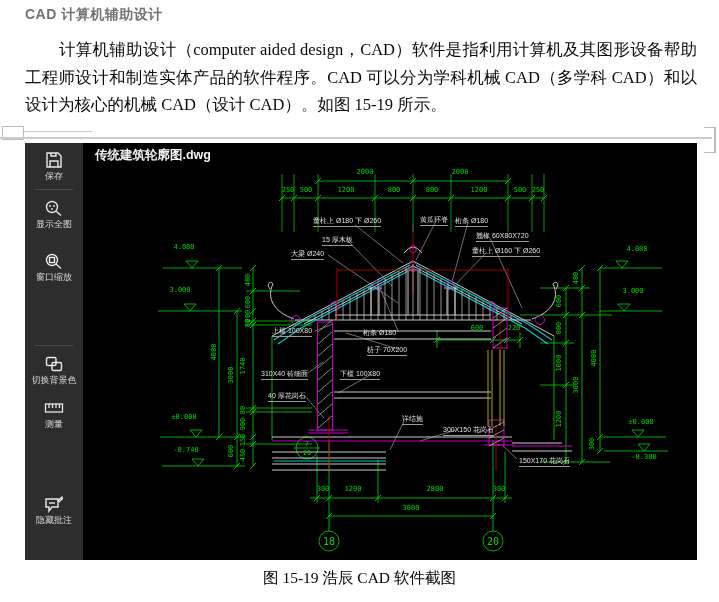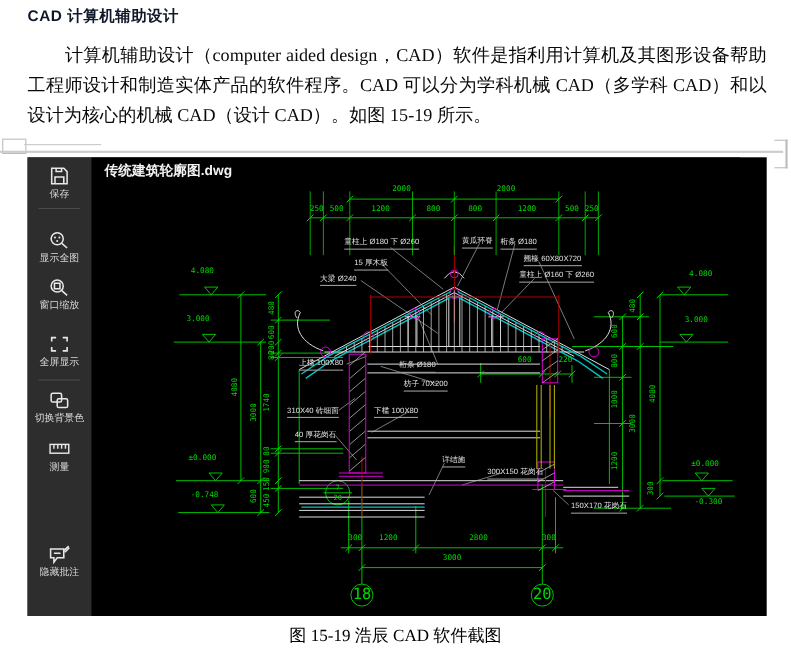--- a/index.html
+++ b/index.html
@@ -1,43 +1,43 @@
 <!DOCTYPE html>
 <html><head>
 <meta charset="utf-8">
 <style>
   html,body{margin:0;padding:0;background:#fff;}
   .page{position:relative;width:719px;height:602px;background:#ffffff;overflow:hidden;
         font-family:"Liberation Serif",serif;}
   .heading{position:absolute;left:25px;top:6px;font-family:"Liberation Sans",sans-serif;
-           font-weight:bold;font-size:14px;color:#0f172a;letter-spacing:.5px;}
+           font-weight:bold;font-size:14px;color:#737373;letter-spacing:.5px;}
   .para{position:absolute;left:25px;top:36px;width:672px;font-size:16.5px;line-height:27.5px;
         color:#0a0a0a;text-align:justify;text-indent:34px;margin:0;}
   .frame-line1{position:absolute;left:22px;top:131px;width:70px;height:0;border-top:1px solid #c9c9c9;}
   .frame-line2{position:absolute;left:0;top:137px;width:712px;height:0;border-top:2px solid #cccccc;}
   .frame-box{position:absolute;left:2px;top:126px;width:20px;height:12px;border:1px solid #bdbdbd;}
   .frame-bracket{position:absolute;left:704px;top:127px;width:10px;height:24px;
                  border-top:1px solid #bdbdbd;border-bottom:1px solid #bdbdbd;border-right:2px solid #bdbdbd;}
-  .shot{position:absolute;left:25px;top:143px;width:648px;height:417px;background:#1d4ed8;}
+  .shot{position:absolute;left:25px;top:143px;width:648px;height:417px;background:#14b8a6;}
   .sidebar{position:absolute;left:0;top:0;width:58px;height:417px;background:#2d2d2d;}
   .canvas{position:absolute;left:58px;top:0;width:614px;height:417px;background:#000;}
   .sb-item{position:absolute;left:0;width:58px;text-align:center;cursor:pointer;}
   .sb-item .ic{display:block;margin:0 auto;}
   .sb-item .lb{display:block;margin-top:2px;font-family:"Liberation Sans",sans-serif;
                font-size:9px;color:#d8d8d8;line-height:10px;}
   .sb-div{position:absolute;left:10px;width:38px;height:0;border-top:1px solid #4a4a4a;}
   #dwg{position:absolute;left:0;top:0;z-index:4;pointer-events:none;}
   .overlay{position:absolute;left:0;top:0;width:719px;height:602px;z-index:6;pointer-events:none;}
   .ttl{position:absolute;font-family:"Liberation Sans",sans-serif;font-weight:bold;
        font-size:12.5px;color:#f2f2f2;white-space:nowrap;}
   .g,.gv{position:absolute;font-family:"DejaVu Sans Mono",monospace;font-size:7px;color:#00d800;
        white-space:nowrap;line-height:7px;}
   .g{transform:translate(-50%,-50%);}
   .gv{transform:translate(-50%,-50%) rotate(-90deg);}
-  .g.ax{font-size:14px;}
+  .g.ax{font-size:10px;}
   .g.dt{font-size:6.5px;}
   .wl{position:absolute;font-size:7px;color:#e0e0e0;white-space:nowrap;line-height:8px;
       border-bottom:1px solid #9a9a9a;padding-bottom:1px;font-family:"Liberation Sans",sans-serif;}
   .caption{position:absolute;left:0;top:568px;width:719px;text-align:center;
            font-size:15.5px;color:#000;}
 </style>
 </head>
 <body>
 
 <div class="page">
@@ -58,21 +58,21 @@
           <g stroke="#e8e8e8" stroke-width="1.4" fill="none">
             <path d="M4,2 H15 L18,5 V16 H4 Z"></path>
               <path d="M7,16 V10 H15 V16"></path>
               <path d="M8,2 V5 H13 V2"></path>
           </g>
         </svg>
         <span class="lb">保存</span>
       </div>
       <div class="sb-div" style="top:46px"></div>
 
-      <div class="sb-item" style="top:66px">
+      <div class="sb-item" style="top:56px">
         <svg class="ic" width="22" height="18" viewBox="0 0 22 18">
           <g stroke="#e8e8e8" stroke-width="1.4" fill="none">
             <circle cx="9" cy="8" r="5.5"></circle>
               <line x1="13.2" y1="12.2" x2="18" y2="16.5"></line>
           </g>
           <circle cx="7" cy="7" r="0.9" fill="#e8e8e8"></circle>
             <circle cx="11" cy="7" r="0.9" fill="#e8e8e8"></circle>
             <circle cx="9" cy="10" r="0.9" fill="#e8e8e8"></circle>
         </svg>
         <span class="lb">显示全图</span>
@@ -82,31 +82,20 @@
         <svg class="ic" width="22" height="18" viewBox="0 0 22 18">
           <g stroke="#e8e8e8" stroke-width="1.4" fill="none">
             <circle cx="9" cy="8" r="5.5"></circle>
               <line x1="13.2" y1="12.2" x2="18" y2="16.5"></line>
             <rect x="6.5" y="5.5" width="5" height="5"></rect>
           </g>
         </svg>
         <span class="lb">窗口缩放</span>
       </div>
 
-      <div class="sb-item" style="top:161px">
-        <svg class="ic" width="22" height="18" viewBox="0 0 22 18">
-          <g stroke="#e8e8e8" stroke-width="1.5" fill="none">
-            <path d="M4,6.5 V3 H8"></path>
-              <path d="M14,3 H18 V6.5"></path>
-              <path d="M18,11.5 V15 H14"></path>
-              <path d="M8,15 H4 V11.5"></path>
-          </g>
-        </svg>
-        <span class="lb">全屏显示</span>
-      </div>
       <div class="sb-div" style="top:202px"></div>
 
       <div class="sb-item" style="top:256px">
         <svg class="ic" width="22" height="18" viewBox="0 0 22 18">
           <g stroke="#e8e8e8" stroke-width="1.3" fill="none">
             <rect x="2.5" y="5" width="17" height="8"></rect>
             <line x1="6" y1="5" x2="6" y2="9"></line>
               <line x1="9.5" y1="5" x2="9.5" y2="9"></line>
             <line x1="13" y1="5" x2="13" y2="9"></line>
               <line x1="16.5" y1="5" x2="16.5" y2="9"></line>

